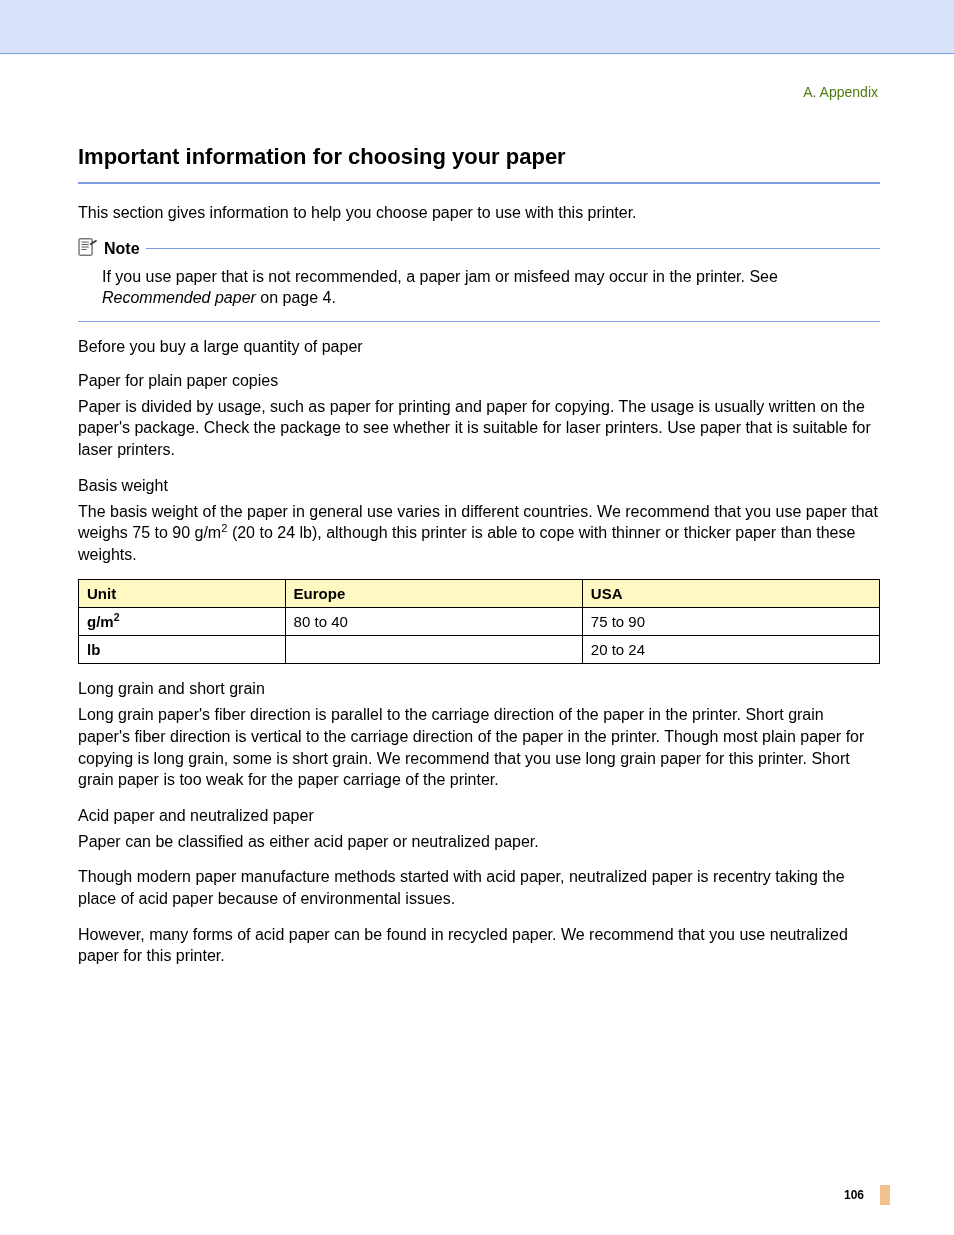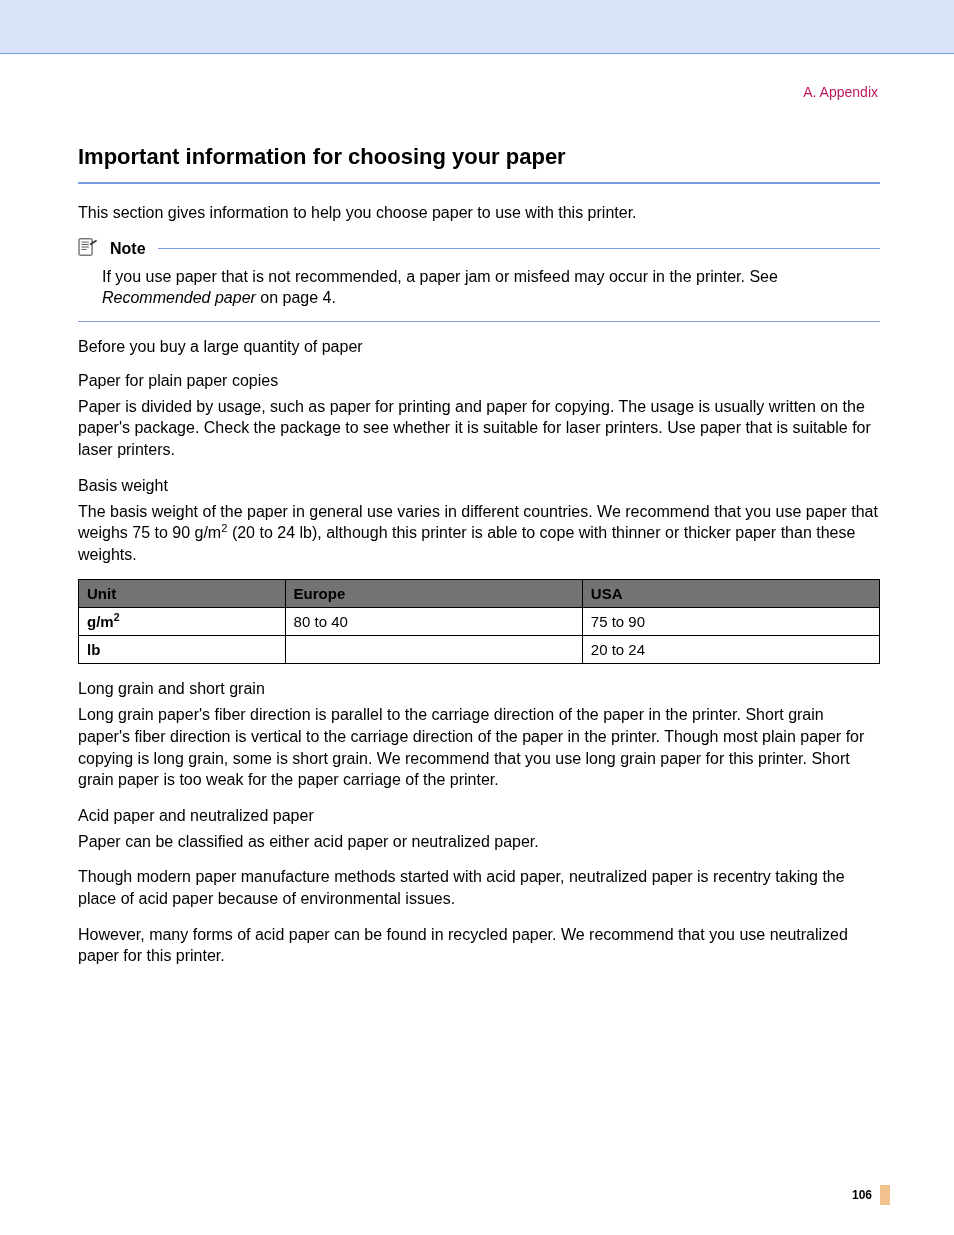--- a/index.html
+++ b/index.html
@@ -1,38 +1,38 @@
 <!DOCTYPE html>
 <html><head>
 <meta charset="utf-8">
 <style>
   * { box-sizing: border-box; margin: 0; padding: 0; }
   html, body { width: 954px; font-family: Arial, Helvetica, sans-serif; color: #000; background: #fff; }
   .topbar { background: #d8e2f8; height: 54px; width: 100%; border-bottom: 1px solid #7d9de2; }
   .page { padding: 30px 74px 0 78px; position: relative; min-height: 1181px; }
-  .breadcrumb { text-align: right; font-size: 14px; color: #be185d; margin-bottom: 44px; padding-right: 2px; }
+  .breadcrumb { text-align: right; font-size: 14px; color: #4d7c0f; margin-bottom: 44px; padding-right: 2px; }
   h1.title { font-size: 22px; font-weight: bold; margin-bottom: 12px; }
   .title-rule { border: none; border-top: 2px solid #7d9de2; margin-bottom: 18px; }
   p.body { font-size: 16px; line-height: 1.35; margin-bottom: 14px; }
   .note-box { margin: 8px 0 12px 0; }
-  .note-head { display: flex; align-items: center; gap: 12px; justify-content: center; }
+  .note-head { display: flex; align-items: center; gap: 6px; justify-content: center; }
   .note-line-wrap { flex: 1; }
   .note-line { border: none; border-top: 1px solid #7d9de2; }
   .note-label { font-weight: bold; font-size: 16px; }
   .note-icon { width: 20px; height: 18px; }
   .note-body { font-size: 16px; line-height: 1.35; padding: 6px 0 6px 24px; }
   .note-body .ital { font-style: italic; }
   .note-foot { border: none; border-top: 1px solid #7d9de2; margin-top: 6px; }
   h2.sub { font-size: 16px; font-weight: normal; margin-top: 16px; margin-bottom: 6px; }
   table.weight { border-collapse: collapse; width: 100%; margin: 10px 0 14px 0; font-size: 15px; }
   table.weight th, table.weight td { border: 1px solid #000; padding: 4px 8px; text-align: left; vertical-align: middle; height: 28px; }
-  table.weight th { background: #737373; font-weight: bold; }
+  table.weight th { background: #fef9c3; font-weight: bold; }
   table.weight td.rowhead { font-weight: bold; }
   sup { font-size: 0.7em; vertical-align: super; line-height: 0; }
-  .pgnum-wrap { position: absolute; right: 64px; bottom: 30px; display: flex; align-items: center; gap: 8px; }
+  .pgnum-wrap { position: absolute; right: 64px; bottom: 30px; display: flex; align-items: center; gap: 16px; }
   .pgnum { font-size: 12px; font-weight: bold; }
   .pgbar { width: 10px; height: 20px; background: #f2c38f; }
 </style>
 </head>
 <body>
 
 <div class="topbar"></div>
 
 <div class="page">
 

